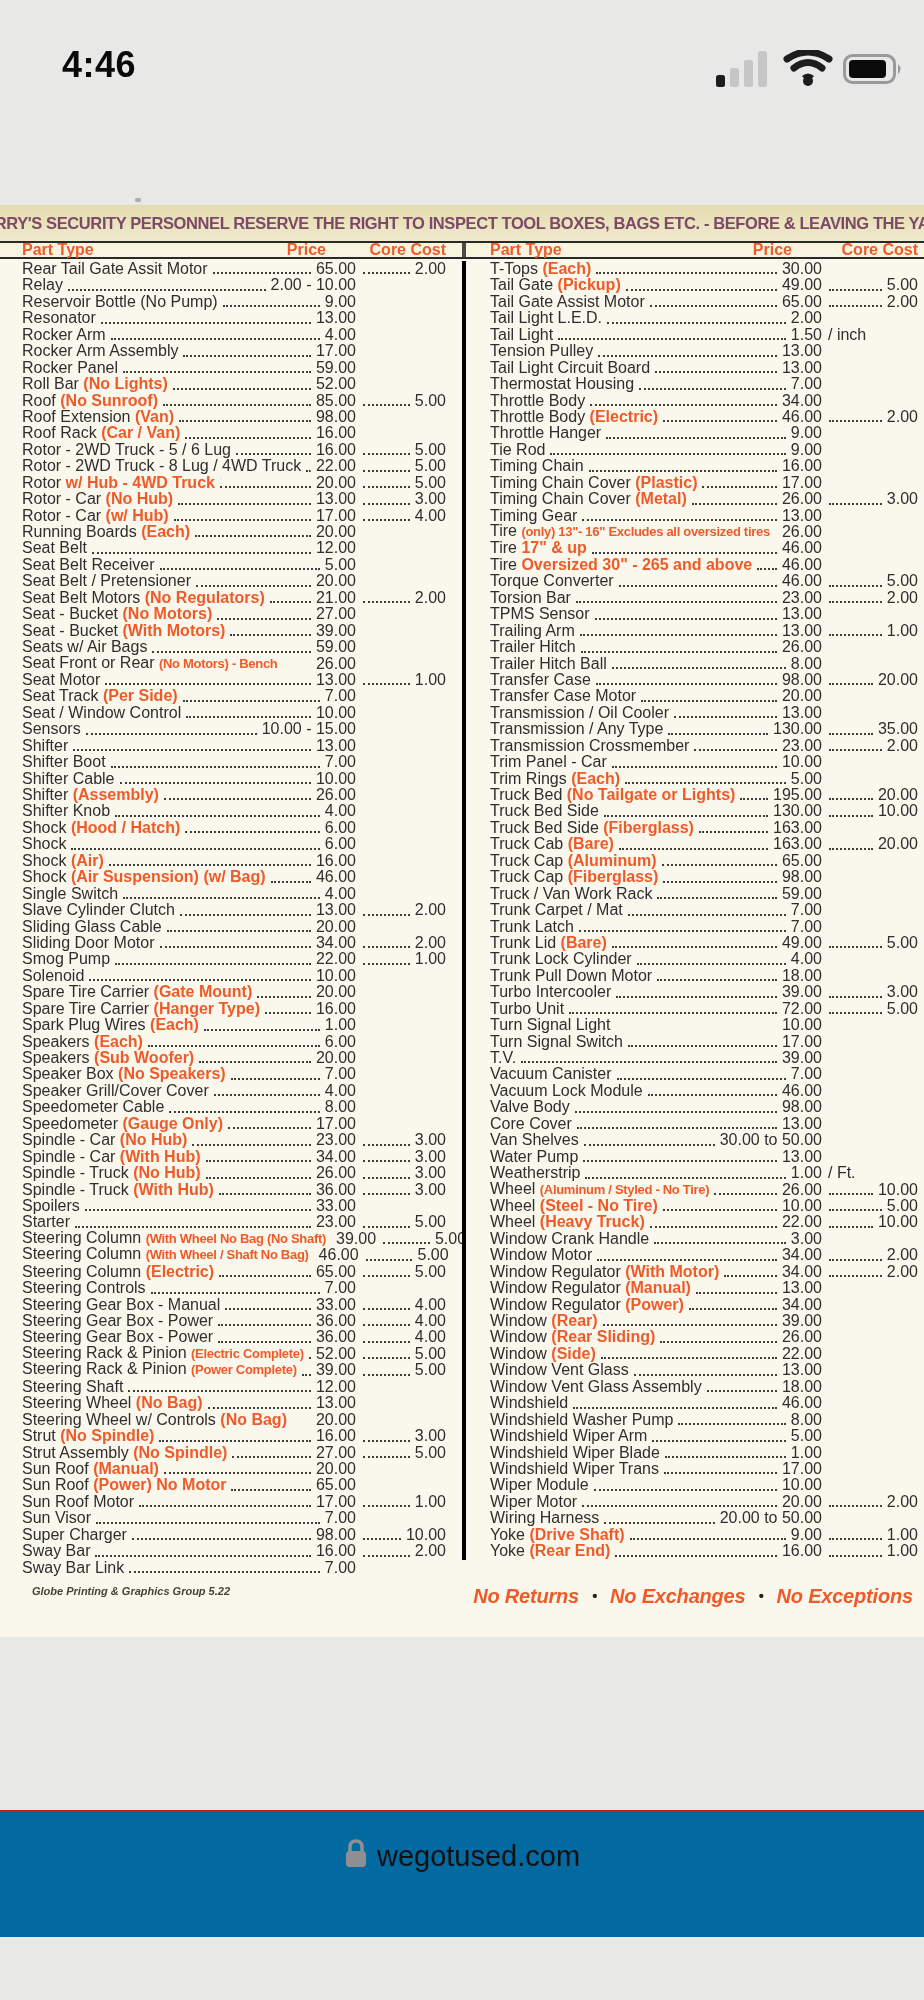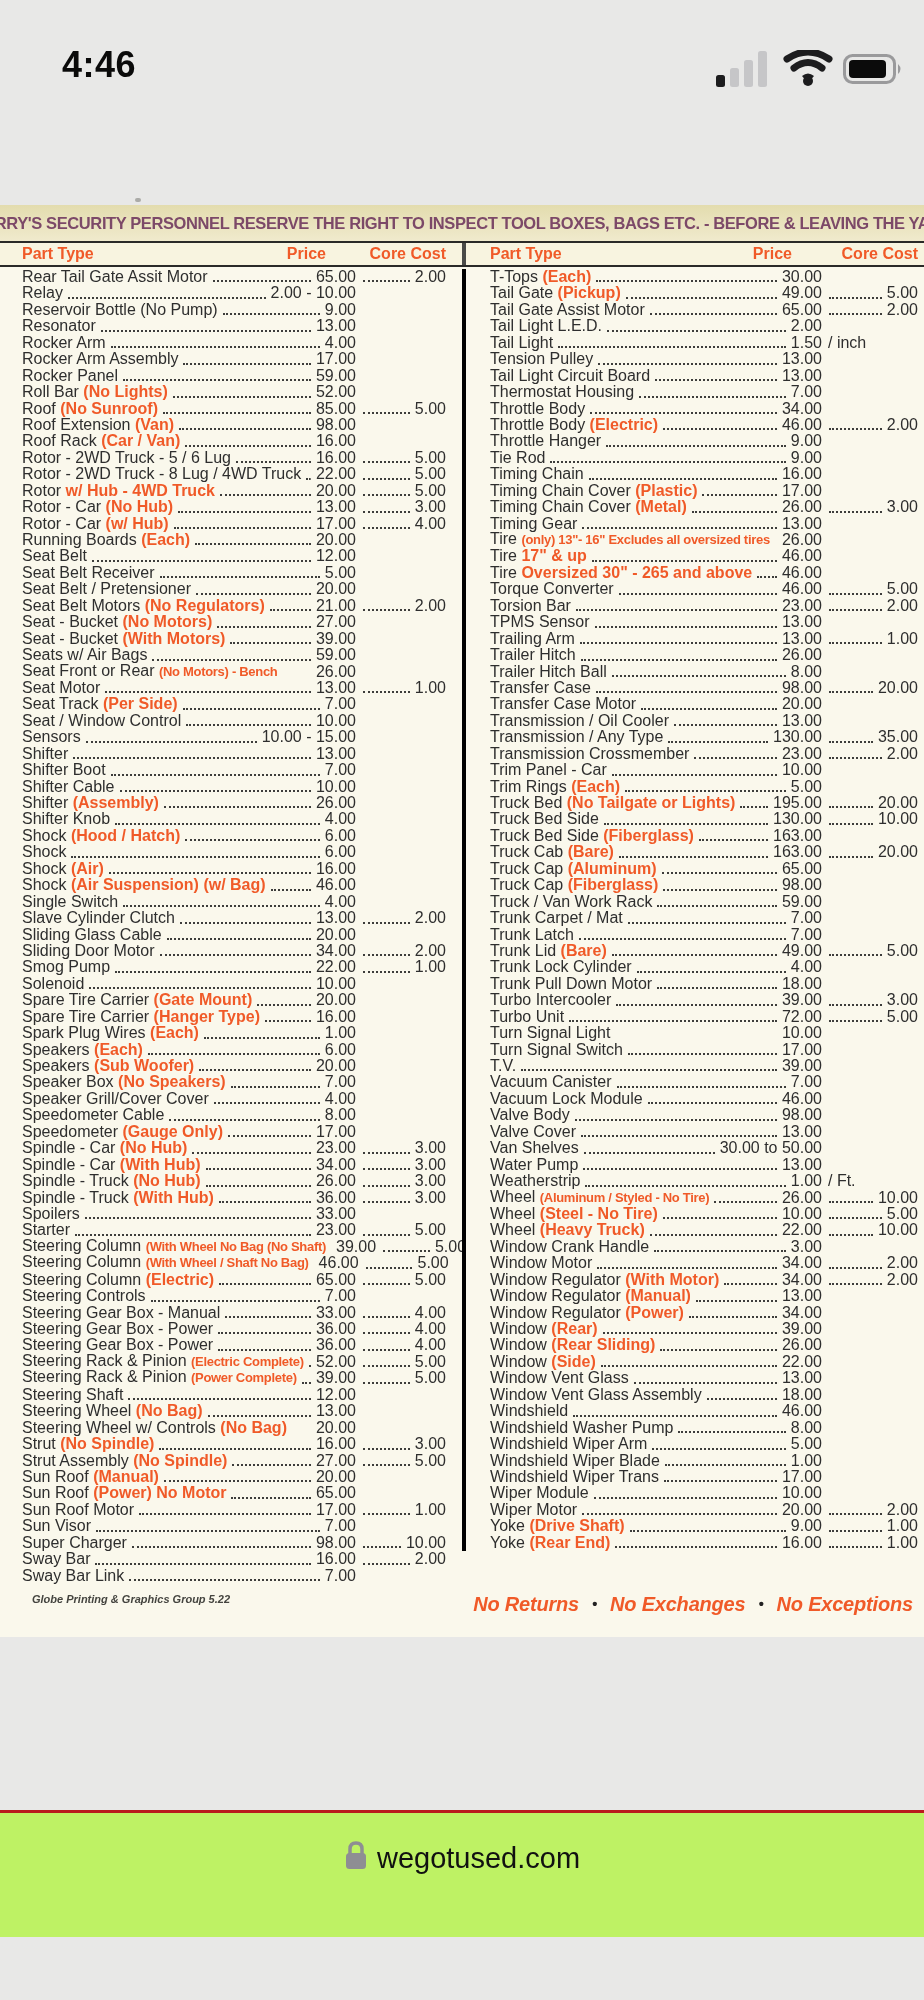--- a/index.html
+++ b/index.html
@@ -9,21 +9,21 @@
   .status-time{position:absolute;left:62px;top:44px;font-size:36px;font-weight:600;color:#0a0a0a;letter-spacing:.5px;}
   .status-icons{position:absolute;right:20px;top:50px;display:flex;align-items:center;gap:10px;}
   
   .speck{position:absolute;left:135px;top:198px;width:6px;height:4px;background:#8a8a85;opacity:.65;border-radius:2px;}
   
   .doc{position:absolute;left:0;top:205px;width:924px;height:1432px;background:#faf8ec;}
   .banner{height:36px;display:flex;align-items:center;justify-content:center;
           background:linear-gradient(#e3dcae,#f0eacd);}
   .banner span{font-weight:700;font-size:16.5px;letter-spacing:-.4px;white-space:nowrap;color:#7c4968;}
   .rule{height:2px;background:#2a2a28;}
-  .header-row{height:22px;display:flex;background:#f8f4e0;}
+  .header-row{height:14px;display:flex;background:#f8f4e0;}
   .hdr-half{width:462px;display:flex;align-items:center;box-sizing:border-box;font-weight:700;font-size:16px;color:#f05a28;}
   .hdr-left{padding-left:22px;padding-right:16px;}
   .hdr-right{border-left:4px solid #4a4a48;padding-left:24px;padding-right:6px;}
   .hdr-name{flex:1;}
   .hdr-price{margin-right:30px;}
   .hdr-core{text-align:right;}
   .hdr-left .hdr-core{width:90px;}
   .hdr-right .hdr-core{width:96px;}
   
   .cols{display:flex;padding-top:2px;}
@@ -45,21 +45,21 @@
   .pcol-right .core{flex:0 0 96px;}
   .cleader{flex:1 1 auto;border-bottom:2.6px dotted #3d3d3b;margin:0 5px 3px 7px;height:0;}
   .cfill{flex:1 1 auto;}
   .suffix{margin-left:6px;color:#2e2e2e;}
   
   .doc-footers{display:flex;margin-top:9px;}
   .globe-note{width:462px;box-sizing:border-box;padding-left:32px;font-size:11px;font-weight:700;font-style:italic;color:#44443f;}
   .no-returns{width:462px;text-align:center;font-size:20px;font-weight:700;font-style:italic;color:#f05a28;letter-spacing:-.2px;}
   .no-returns .bullet{color:#222;margin:0 13px;font-size:15px;vertical-align:2px;}
   
-  .safari-bar{position:absolute;left:0;top:1810px;width:924px;height:127px;background:#bef264;border-top:3px solid #b91c1c;box-sizing:border-box;}
+  .safari-bar{position:absolute;left:0;top:1810px;width:924px;height:127px;background:#0369a1;border-top:1px solid #b91c1c;box-sizing:border-box;}
   .url-wrap{display:flex;align-items:center;justify-content:center;gap:9px;margin-top:27px;}
   .url-text{font-size:29px;color:#111;}
 </style>
 </head>
 <body>
 
 <div class="screen">
 
   <div class="status-time">4:46</div>
   <div class="status-icons">
@@ -1212,21 +1212,21 @@
             </div>
             <div class="row">
               <span><span class="seg-k">Valve Body</span></span>
               <span class="leader"></span>
               <span class="price">98.00</span>
               <span class="core">
                 <span class="cfill"></span>
               </span>
             </div>
             <div class="row">
-              <span><span class="seg-k">Valve Cover</span></span>
+              <span><span class="seg-k">Core Cover</span></span>
               <span class="leader"></span>
               <span class="price">13.00</span>
               <span class="core">
                 <span class="cfill"></span>
               </span>
             </div>
             <div class="row">
               <span><span class="seg-k">Van Shelves</span></span>
               <span class="leader"></span>
               <span class="price">30.00 to 50.00</span>
@@ -1407,20 +1407,28 @@
                 <span class="cfill"></span>
               </span>
             </div>
             <div class="row">
               <span><span class="seg-k">Wiper Motor</span></span>
               <span class="leader"></span>
               <span class="price">20.00</span>
               <span class="core">
                 <span class="cleader"></span>
                 <span>2.00</span>
+              </span>
+            </div>
+            <div class="row">
+              <span><span class="seg-k">Wiring Harness</span></span>
+              <span class="leader"></span>
+              <span class="price">20.00 to 50.00</span>
+              <span class="core">
+                <span class="cfill"></span>
               </span>
             </div>
             <div class="row">
               <span><span class="seg-k">Yoke </span><span class="seg-r">(Drive Shaft)</span></span>
               <span class="leader"></span>
               <span class="price">9.00</span>
               <span class="core">
                 <span class="cleader"></span>
                 <span>1.00</span>
               </span>

